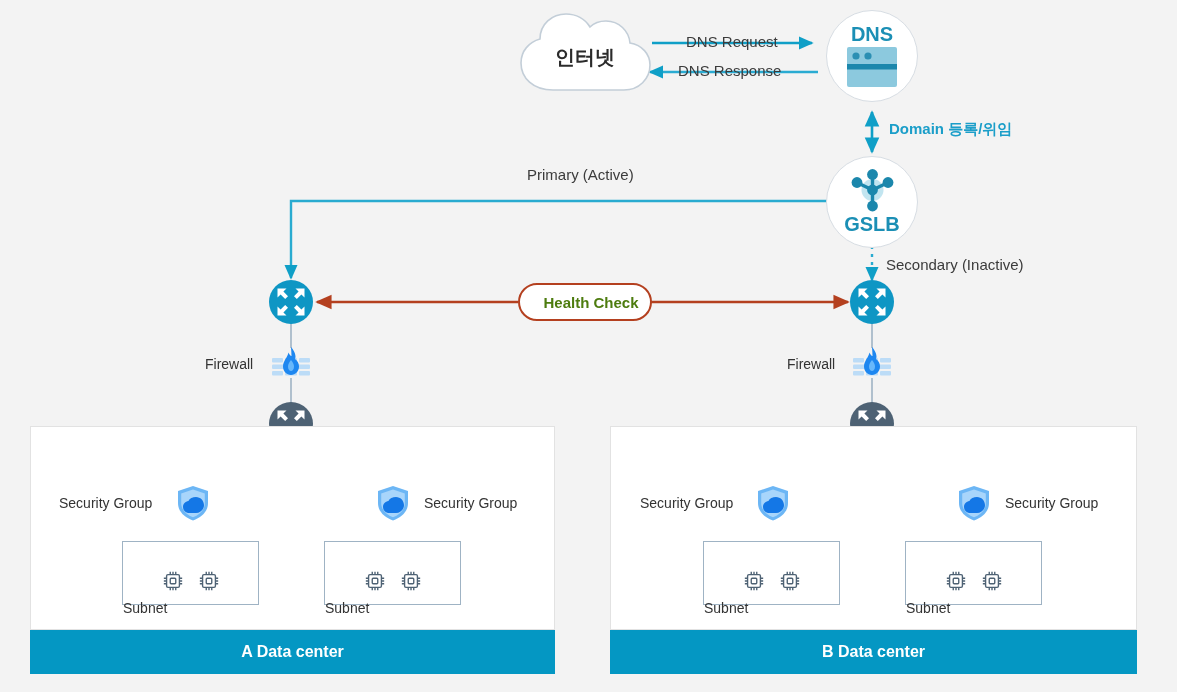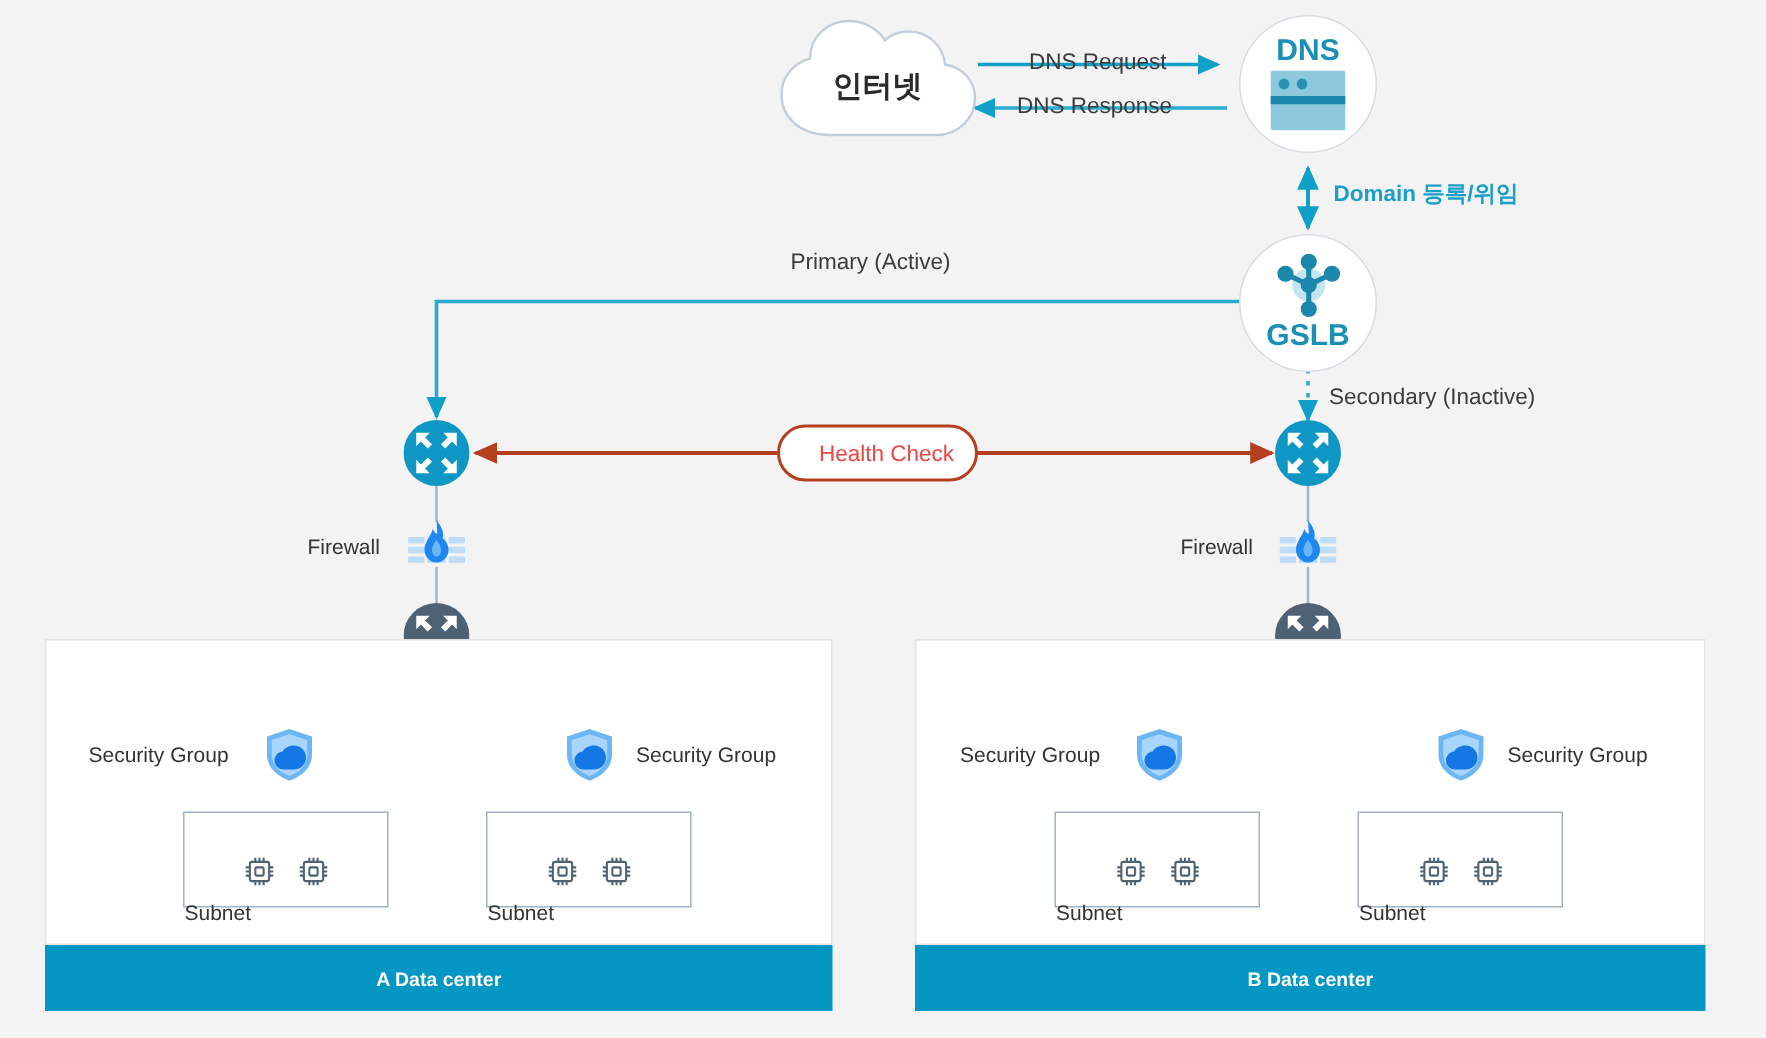--- a/index.html
+++ b/index.html
@@ -45,26 +45,26 @@
     font-weight: bold;
     color: #1b8fb5;
   }
   .lbl-cloud {
     font-size: 20px;
     font-weight: bold;
     color: #2b2b2b;
   }
   .lbl-healthcheck {
     font-size: 15px;
-    font-weight: normal;
-    color: #ef4444;
+    font-weight: bold;
+    color: #4d7c0f;
     margin-left: 12px;
   }
   .lbl-dc {
-    font-size: 13px;
+    font-size: 16px;
     font-weight: bold;
     color: #ffffff;
   }
   .lbl-subnet {
     font-size: 14px;
     color: #333333;
   }
   .lbl-secgroup {
     font-size: 14px;
     color: #333333;

